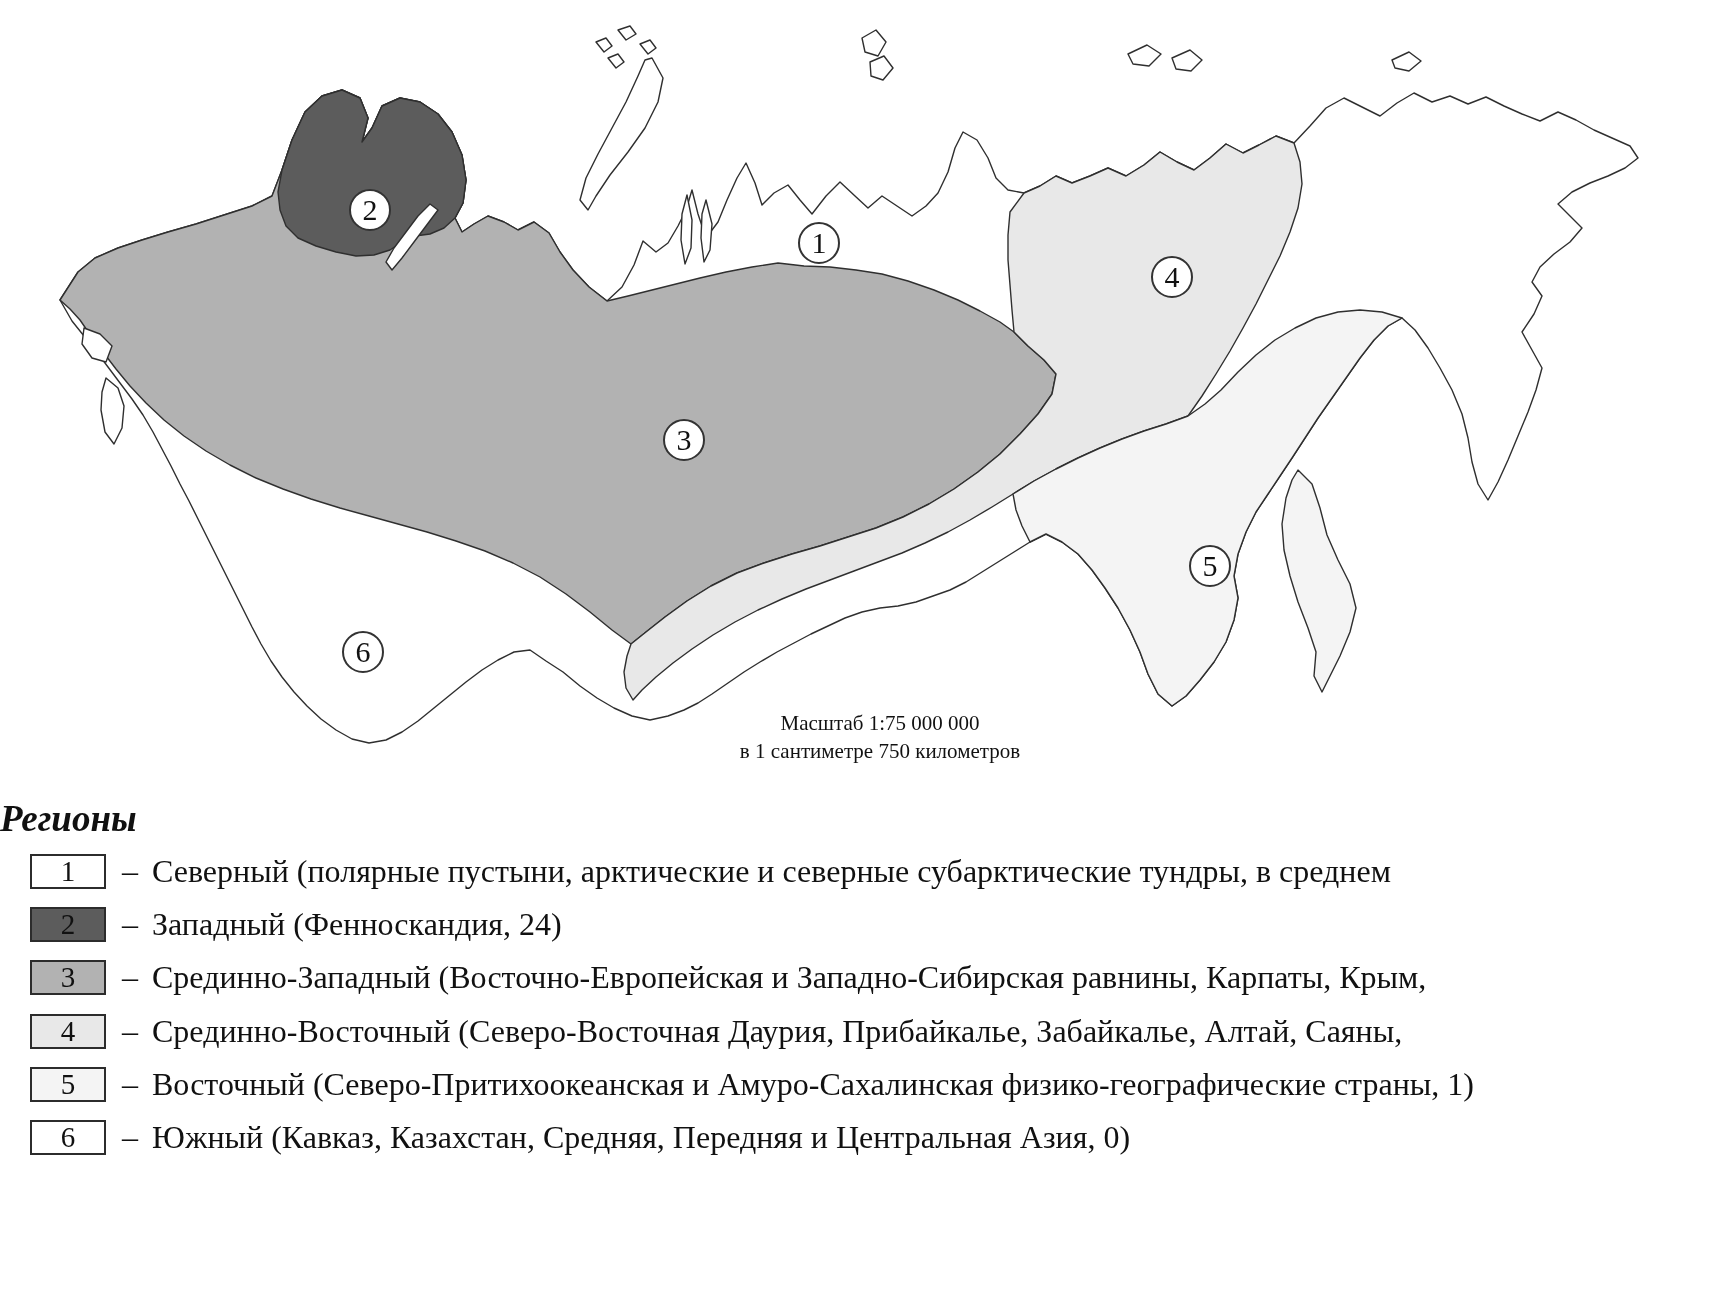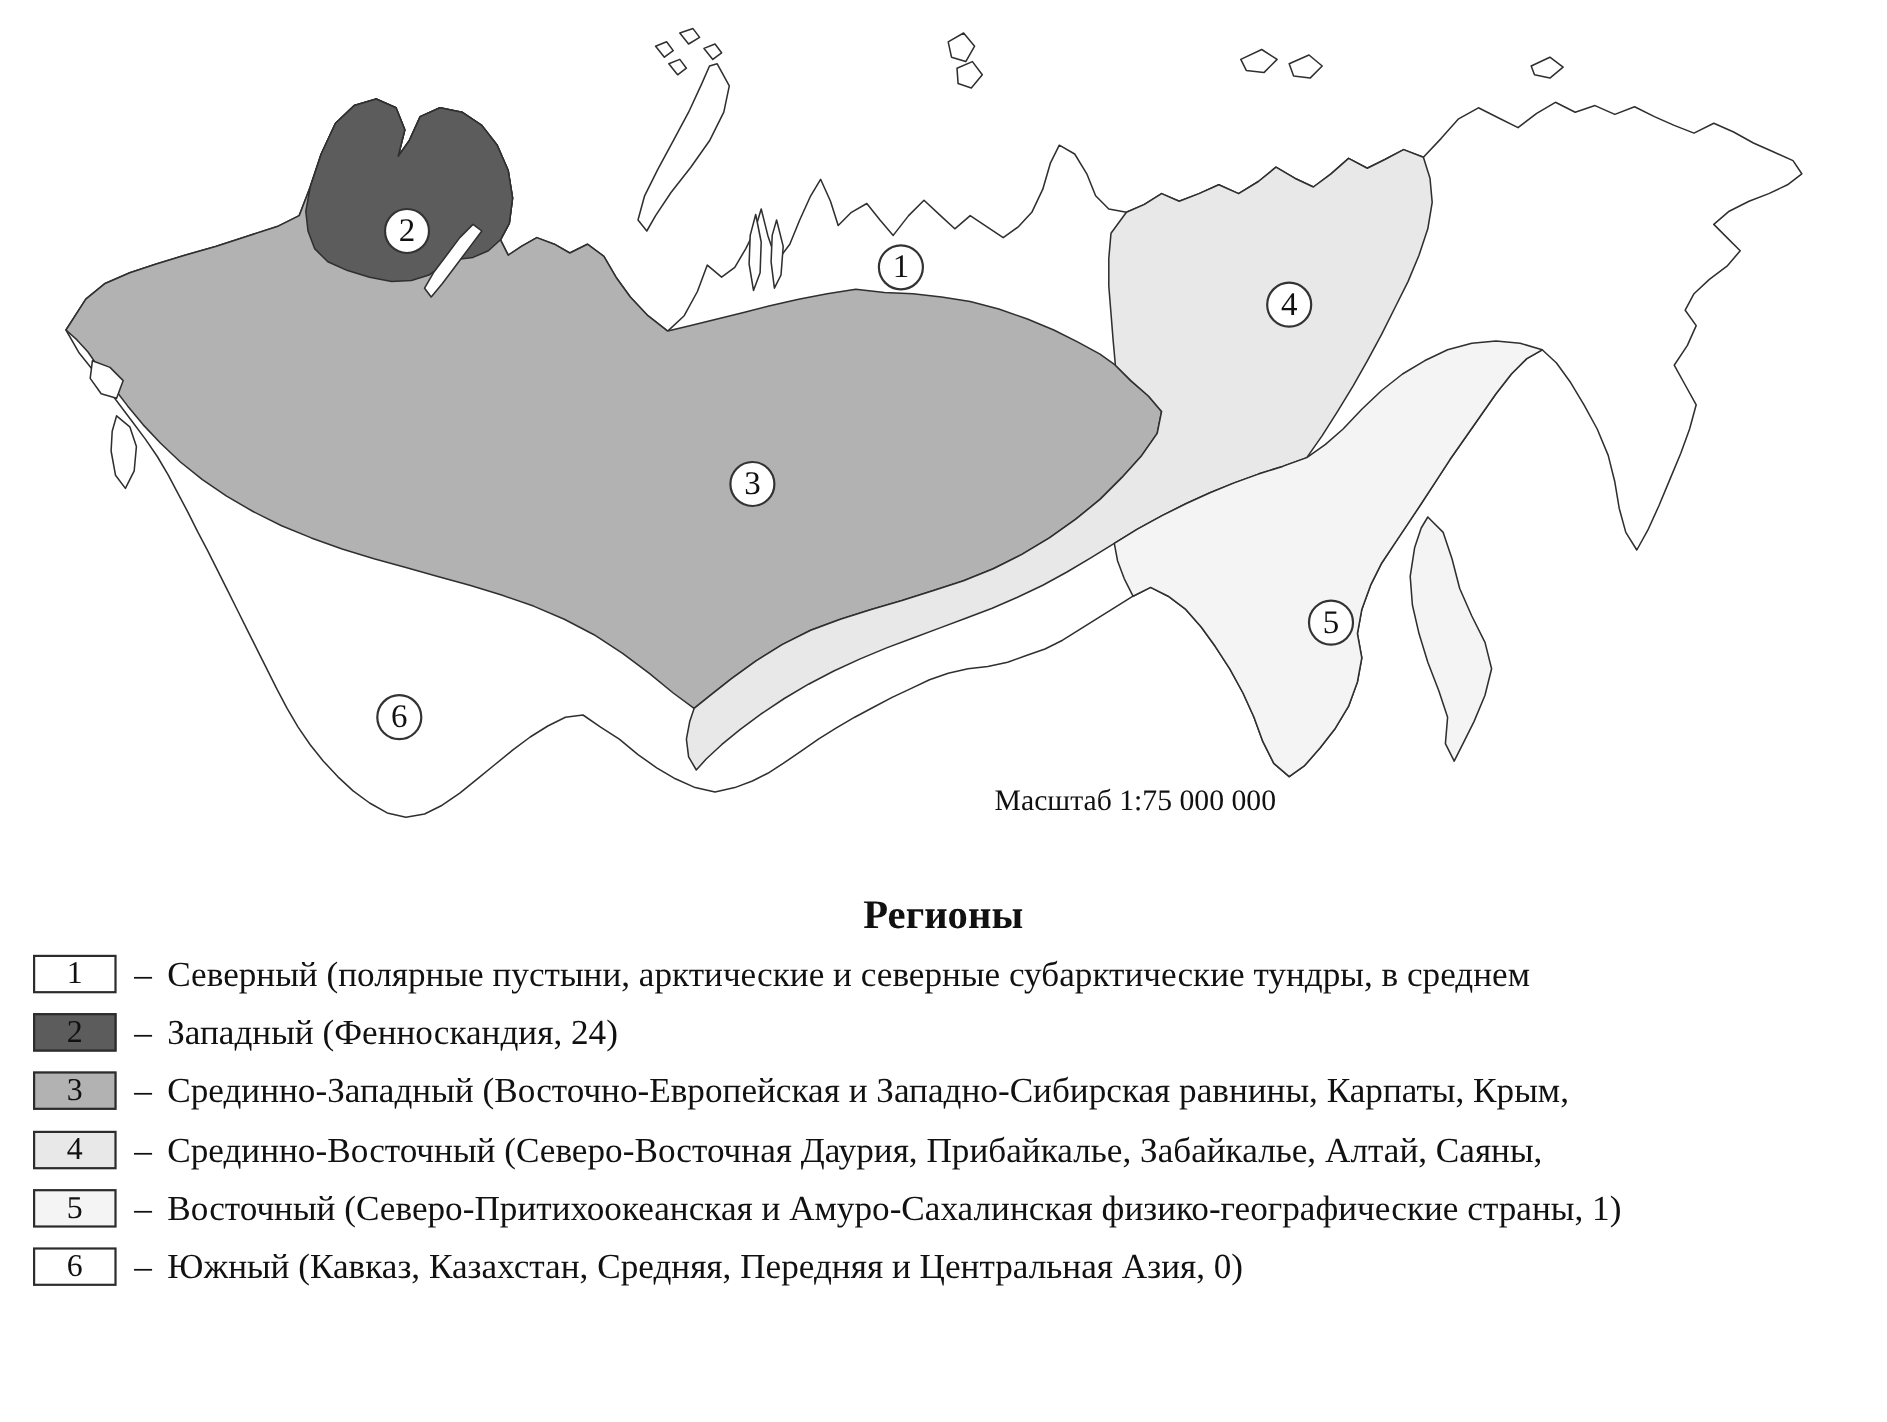--- a/index.html
+++ b/index.html
@@ -13,25 +13,26 @@
   .map-wrap svg g{stroke-width:1.4;stroke-linejoin:round;fill:none}
   .water{fill:#ffffff}
   .marker{
     position:absolute;width:42px;height:42px;box-sizing:border-box;
     border:2px solid #333;border-radius:50%;background:#fff;
     display:flex;align-items:center;justify-content:center;
     font-size:30px;line-height:1;
   }
   .scale{
     position:absolute;left:600px;top:710px;width:560px;
-    text-align:right;font-size:27px;line-height:1.32;font-family:Liberation Serif, serif;
+    text-align:center;font-size:21px;line-height:1.32;font-family:Liberation Serif, serif;
   }
   .page-title{
-    text-align:center;font-size:37px;font-weight:bold;
-    margin:16px 0 10px 0;
+    font-size:37px;font-weight:bold;
+    margin:2px 0 10px 0;
+    font-style:italic;
   }
   .legend{padding-left:30px}
   .lrow{
     display:flex;align-items:flex-start;
     margin-bottom:11px;font-size:32px;line-height:1.32;
   }
   .swatch{
     flex:0 0 76px;height:35px;box-sizing:border-box;
     border:2px solid #2c2c2c;margin-top:4px;
     display:flex;align-items:center;justify-content:center;
@@ -150,20 +151,21 @@
 
   <div class="marker" style="left:798px;top:222px">1</div>
   <div class="marker" style="left:349px;top:189px">2</div>
   <div class="marker" style="left:663px;top:419px">3</div>
   <div class="marker" style="left:1151px;top:256px">4</div>
   <div class="marker" style="left:1189px;top:545px">5</div>
   <div class="marker" style="left:342px;top:631px">6</div>
 
   <div class="scale">
     <div>Масштаб 1:75 000 000</div>
+    <div>в 1 сантиметре 750 километров</div>
   </div>
 </div>
 
 <div class="page-title">Регионы</div>
 
 <div class="legend">
 
   <div class="lrow">
     <div class="swatch" style="background-color: rgb(255, 255, 255);">
       <span>1</span>

